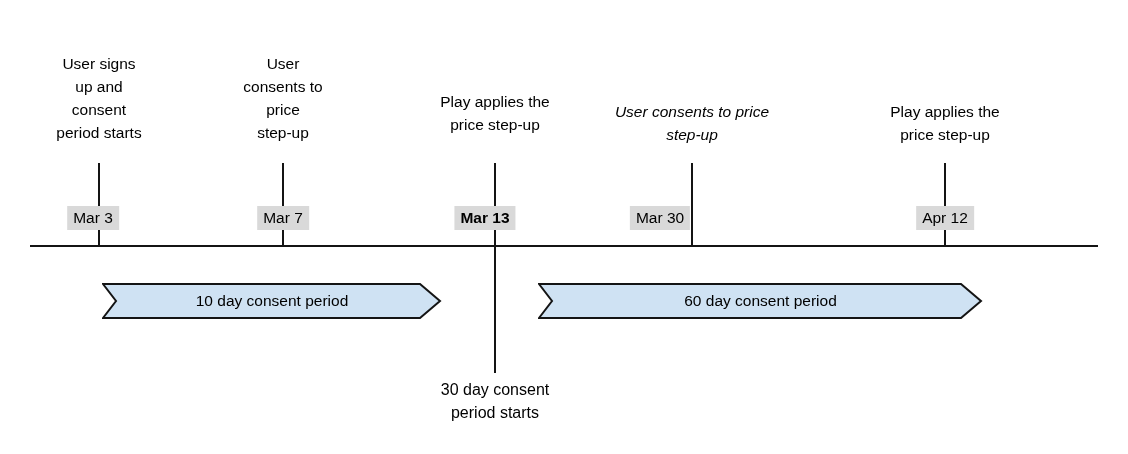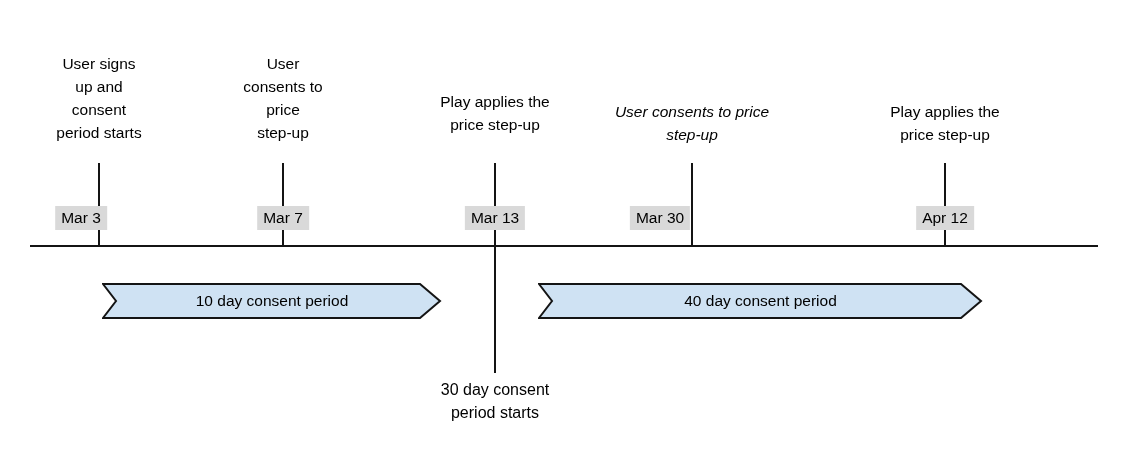--- a/index.html
+++ b/index.html
@@ -84,35 +84,35 @@
 
 <div class="canvas" id="canvas">
   <div class="baseline" id="baseline" style="left: 30px; width: 1068px; top: 245px;"></div>
   <div id="events-layer">
       <div class="event">
     <div class="event-label" style="left: 99px; top: 52px;">User signs
 up and
 consent
 period starts</div>
     <div class="tick" style="left: 99px; top: 163px; height: 84px;"></div>
-    <div class="date-chip" style="left: 81px; top: 206px;">Mar 3</div>
+    <div class="date-chip" style="left: 93px; top: 206px;">Mar 3</div>
   </div>
       <div class="event">
     <div class="event-label" style="left: 283px; top: 52px;">User
 consents to
 price
 step-up</div>
     <div class="tick" style="left: 283px; top: 163px; height: 84px;"></div>
     <div class="date-chip" style="left: 283px; top: 206px;">Mar 7</div>
   </div>
       <div class="event">
     <div class="event-label" style="left: 495px; top: 90px;">Play applies the
 price step-up</div>
     <div class="tick" style="left: 495px; top: 163px; height: 84px;"></div>
-    <div class="date-chip" style="left: 495px; top: 206px;">Mar 13</div>
+    <div class="date-chip" style="left: 485px; top: 206px; font-weight: bold;">Mar 13</div>
   <div class="tick" style="left: 495px; top: 247px; height: 126px;"></div>
         <div class="below-label" style="left: 495px; top: 378px;">30 day consent
 period starts</div>
       </div>
       <div class="event">
     <div class="event-label" style="left: 692px; top: 100px; font-style: italic;">User consents to price
 step-up</div>
     <div class="tick" style="left: 692px; top: 163px; height: 84px;"></div>
     <div class="date-chip" style="left: 660px; top: 206px;">Mar 30</div>
   </div>
@@ -127,16 +127,16 @@
       <div class="banner" style="left: 102px; top: 283px; width: 340px;">
         <svg width="340" height="36" viewBox="0 0 340 36">
           <polygon points="1,1 318,1 338,18 318,35 1,35 14,18" style="fill:var(--banner-fill);stroke:var(--banner-border);stroke-width:2;stroke-linejoin:miter;"></polygon>
         </svg>
     <span class="banner-label">10 day consent period</span>
   </div>
       <div class="banner" style="left: 538px; top: 283px; width: 445px;">
         <svg width="445" height="36" viewBox="0 0 445 36">
           <polygon points="1,1 423,1 443,18 423,35 1,35 14,18" style="fill:var(--banner-fill);stroke:var(--banner-border);stroke-width:2;stroke-linejoin:miter;"></polygon>
         </svg>
-    <span class="banner-label">40 day consent period</span>
+    <span class="banner-label">60 day consent period</span>
   </div>
     </div>
 </div>
 
 </body></html>

